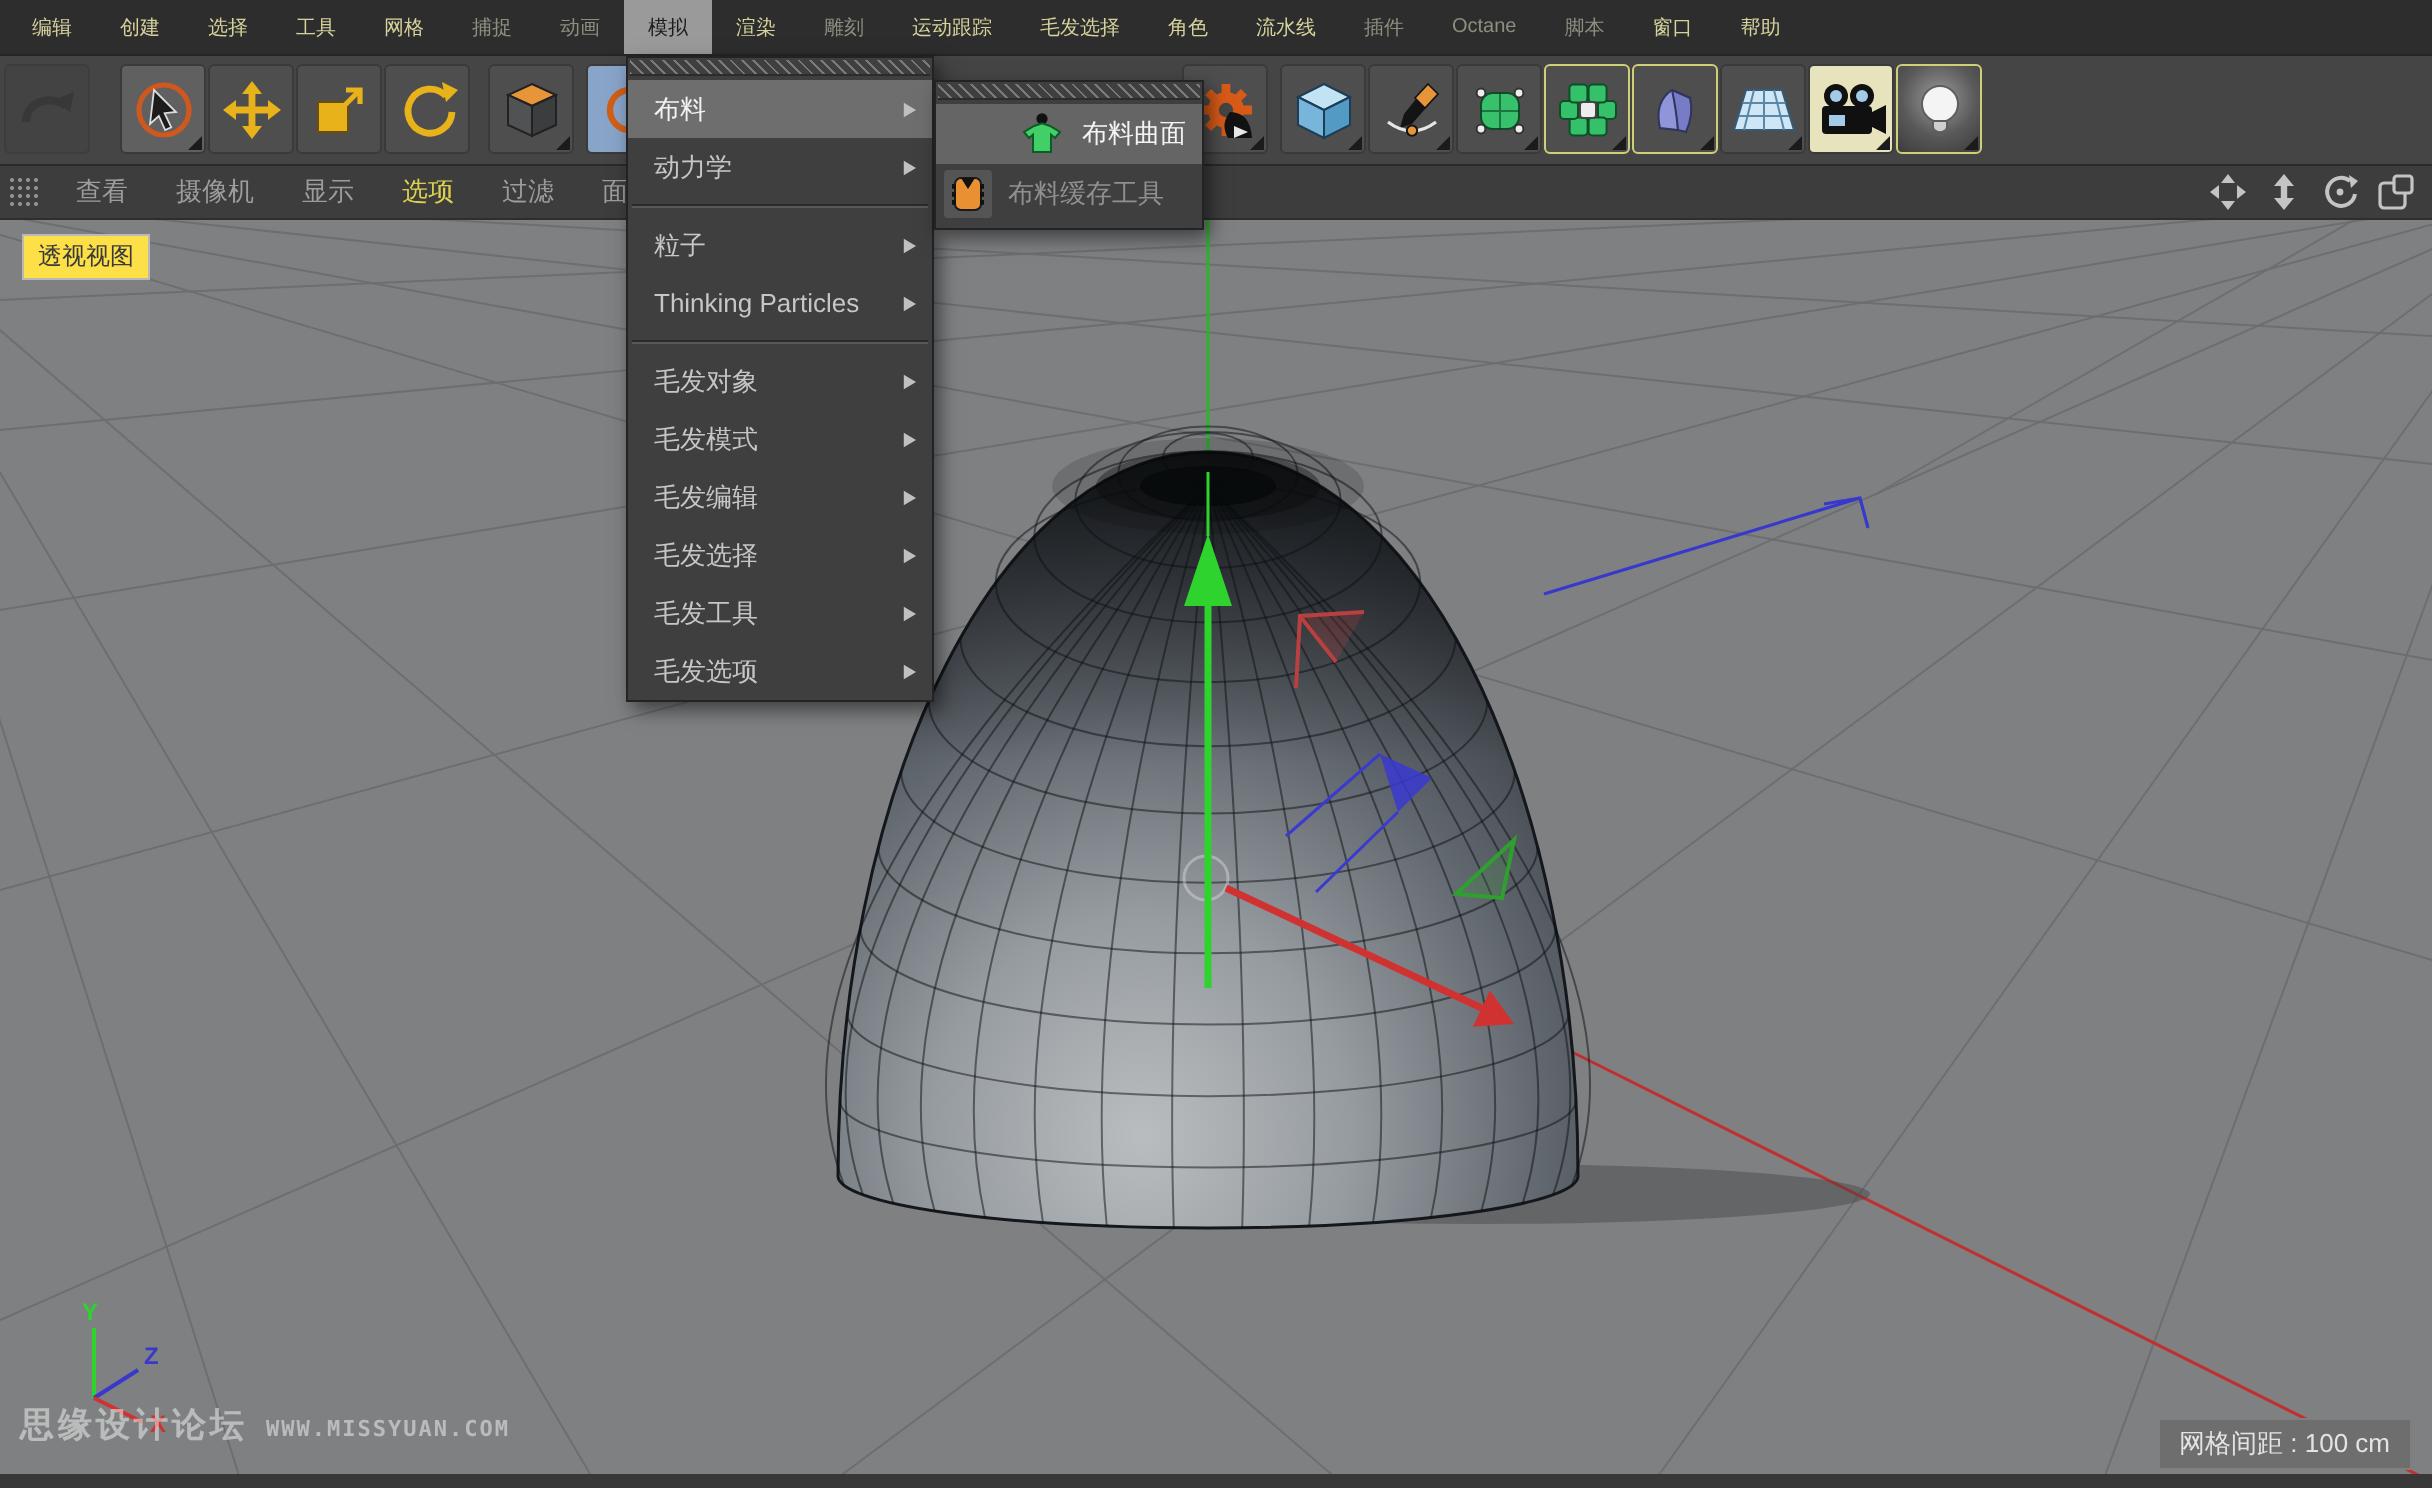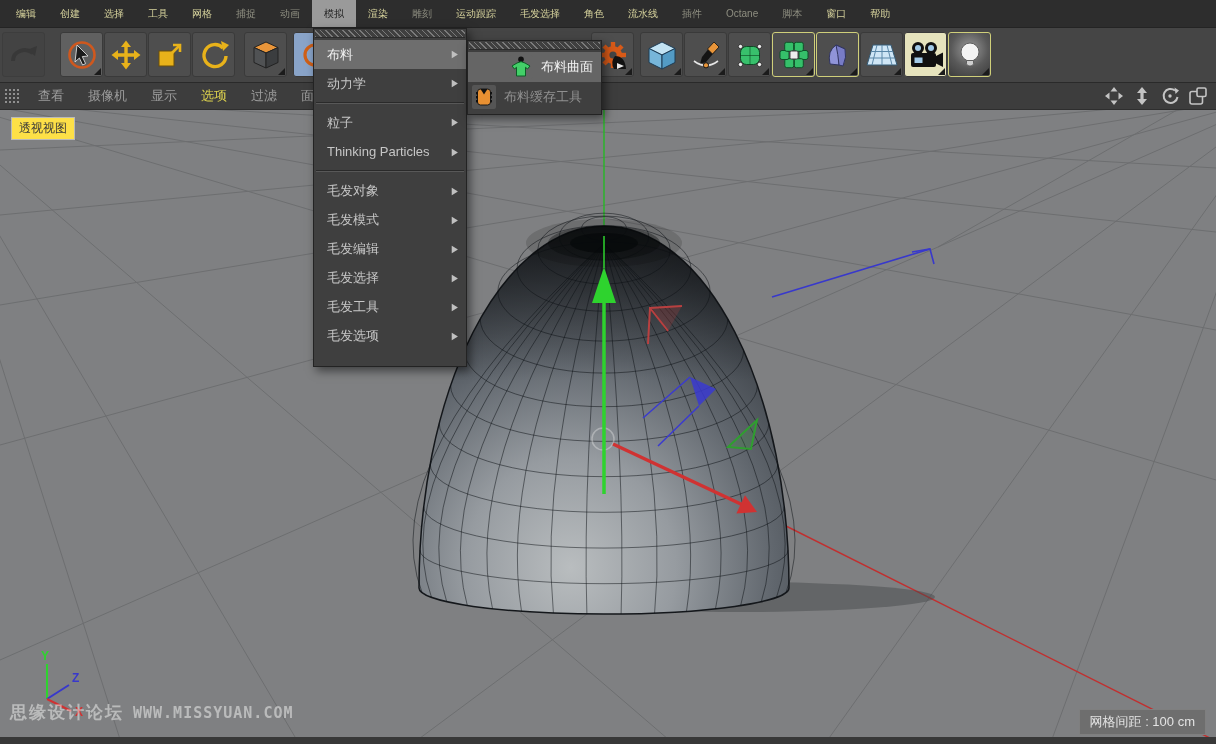--- a/index.html
+++ b/index.html
@@ -46,29 +46,29 @@
 
   
   .canvas{position:absolute;left:0;top:110px;width:1216px;height:634px;background:#7f8082;overflow:hidden;}
   .canvas svg.scene{position:absolute;left:0;top:0;}
   .vp-label{position:absolute;left:11px;top:7px;background:#fde047;border:1px solid #b9b9b9;
             color:#3a3a3a;font-size:12px;padding:2px 7px;z-index:2;}
   .watermark{position:absolute;left:10px;top:591px;display:flex;align-items:baseline;gap:9px;
              color:rgba(235,235,235,0.55);z-index:2;
              font-family:"DejaVu Sans Mono","Liberation Mono",monospace;text-align:center;}
   .watermark .wm1{font-size:17px;letter-spacing:2px;font-weight:bold;}
-  .watermark .wm2{font-size:15px;letter-spacing:1px;font-weight:bold;}
+  .watermark .wm2{font-size:11px;letter-spacing:1px;font-weight:bold;}
   .grid-status{position:absolute;right:10px;bottom:9px;background:#6e6e6e;border:1px solid #7f7f7f;
                color:#e3e3e3;font-size:13px;padding:3px 10px;z-index:2;}
   .bottom-strip{position:absolute;left:0;bottom:0;width:100%;height:7px;background:#383838;z-index:2;}
 
   
   .dropdown{position:absolute;left:313px;top:28px;width:154px;background:#3f3f3f;
             border:1px solid #232323;box-shadow:3px 4px 9px rgba(0,0,0,0.5);z-index:10;
-            padding-bottom:16px;box-sizing:border-box;}
+            padding-bottom:0;box-sizing:border-box;}
   .tear{height:7px;margin:1px 1px 2px 1px;border-bottom:1px solid #2c2c2c;
         background:repeating-linear-gradient(45deg,#7a7a7a 0 1px,#3f3f3f 1px 4px);}
   .dd-item{height:29px;display:flex;align-items:center;padding:0 8px 0 13px;font-size:13px;
            color:#c6c6c6;position:relative;}
   .dd-item.hl{background:#6e6e6e;color:#f2f2f2;}
   .dd-item .arr{margin-left:auto;font-size:8px;color:#c0c0c0;transform:scaleY(1.2);}
   .dd-sep{height:0;border-top:1px solid #2a2a2a;border-bottom:1px solid #585858;margin:4px 2px;}
 
   .submenu{position:absolute;left:467px;top:40px;width:135px;background:#3f3f3f;
            border:1px solid #232323;box-shadow:3px 4px 9px rgba(0,0,0,0.5);z-index:11;

